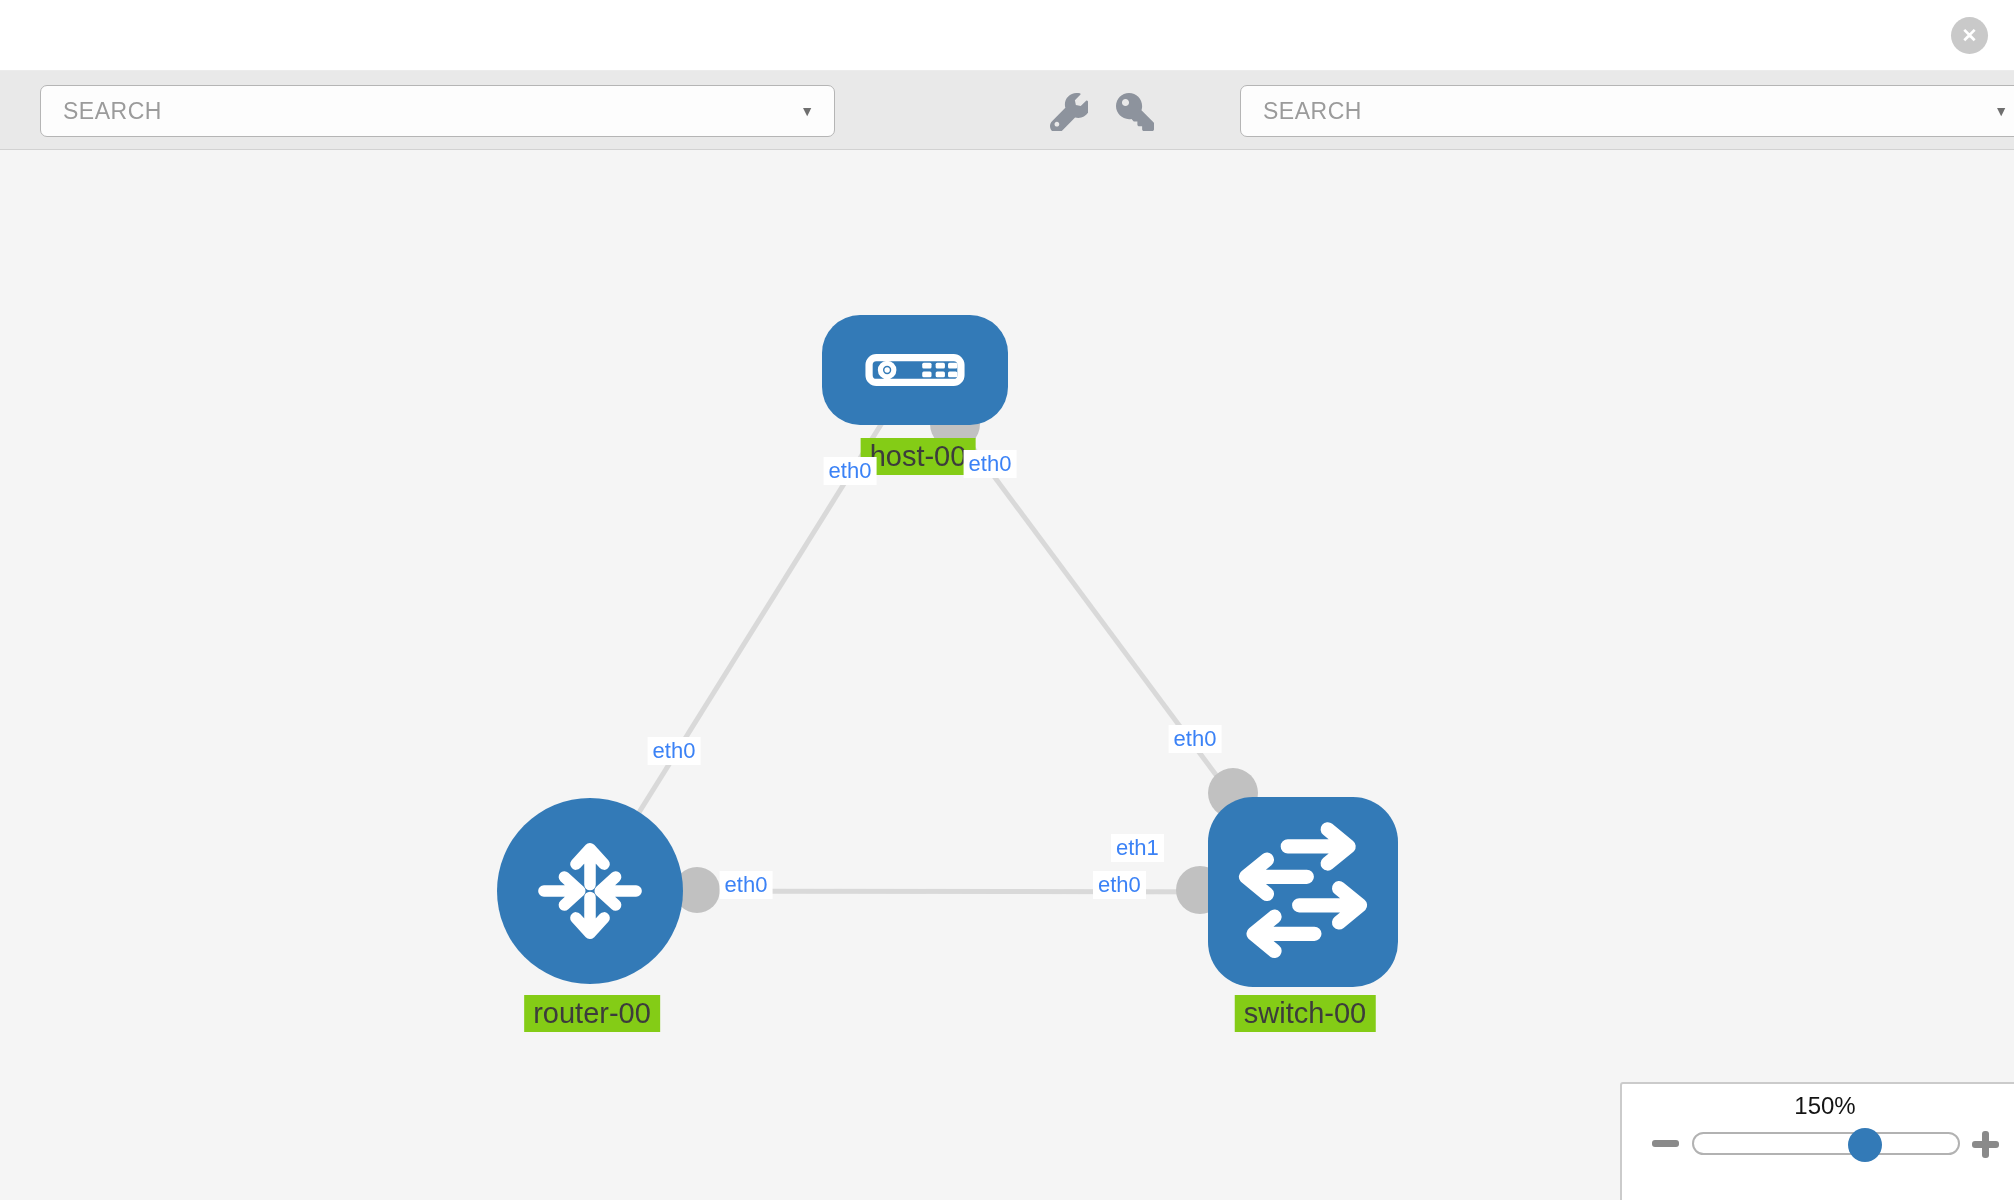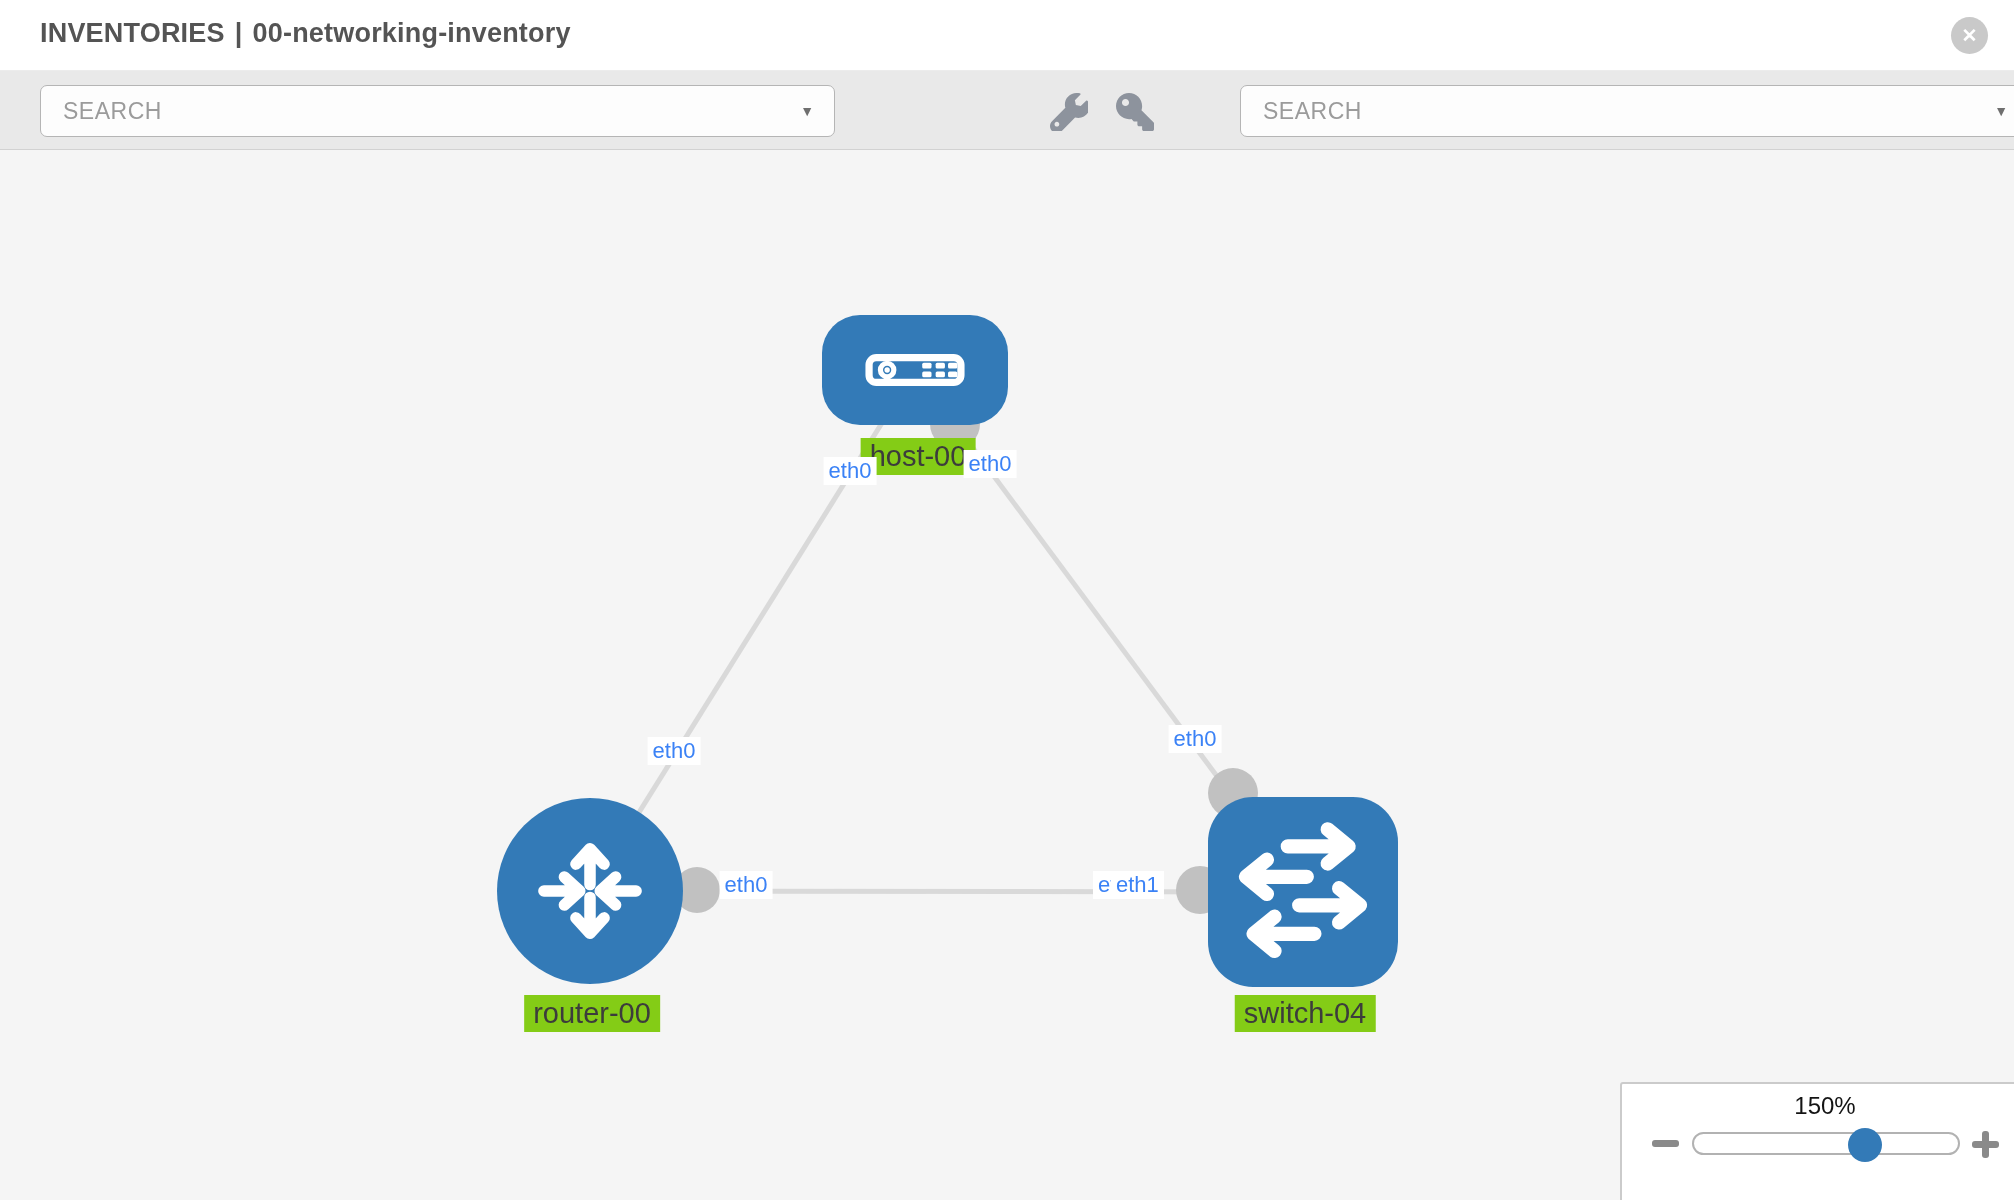--- a/index.html
+++ b/index.html
@@ -61,23 +61,20 @@
                        background:#8a8a8a; border-radius:3px; }
   .zoom-plus::after  { content:""; position:absolute; left:10px; top:0; width:7px; height:27px;
                        background:#8a8a8a; border-radius:3px; }
 </style>
 </head>
 <body>
 
 <div class="app">
 
   <div class="hdr">
-    <div class="hdr-title">
-      <span>INVENTORIES</span><span class="sep">|</span><span>00-networking-inventory</span>
-    </div>
     <div class="close-btn">
       <span>✕</span>
     </div>
   </div>
 
   <div class="tbar">
     <div class="select sel-actions">
       <span class="select-label">SEARCH</span>
       <span class="select-caret">▼</span>
     </div>
@@ -140,28 +137,28 @@
       <svg width="190" height="190" viewBox="0 0 100 100" fill="none" stroke="#ffffff" stroke-width="7.5" stroke-linecap="round" stroke-linejoin="round">
         <path d="M42 26 H72 M63 17 L74 26 L63 35"></path>
         <path d="M52 42 H22 M31 33 L20 42 L31 51"></path>
         <path d="M48 57 H78 M69 48 L80 57 L69 66"></path>
         <path d="M56 72 H26 M35 63 L24 72 L35 81"></path>
       </svg>
     </div>
 
     <div class="node-label" style="left:918px; top:288px;">host-00</div>
     <div class="node-label" style="left:592px; top:845px;text-align:right;">router-00</div>
-    <div class="node-label" style="left:1305px; top:845px;">switch-04</div>
+    <div class="node-label" style="left:1305px; top:845px;">switch-00</div>
 
     <div class="iface ctr" style="left:850px;  top:307px;">eth0</div>
     <div class="iface ctr" style="left:990px;  top:300px;">eth0</div>
     <div class="iface ctr" style="left:674px;  top:587px;">eth0</div>
     <div class="iface ctr" style="left:746px;  top:721px;">eth0</div>
     <div class="iface" style="left:1093px; top:721px;">eth0</div>
-    <div class="iface" style="left:1111px; top:721px;text-align:right;">eth1</div>
+    <div class="iface" style="left:1111px; top:684px;text-align:right;">eth1</div>
     <div class="iface ctr" style="left:1195px; top:575px;">eth0</div>
 
     <div class="zoom-panel">
       <div class="zoom-level">150%</div>
       <div class="zoom-minus"></div>
       <div class="zoom-track"></div>
       <div class="zoom-thumb"></div>
       <div class="zoom-plus"></div>
     </div>
 

